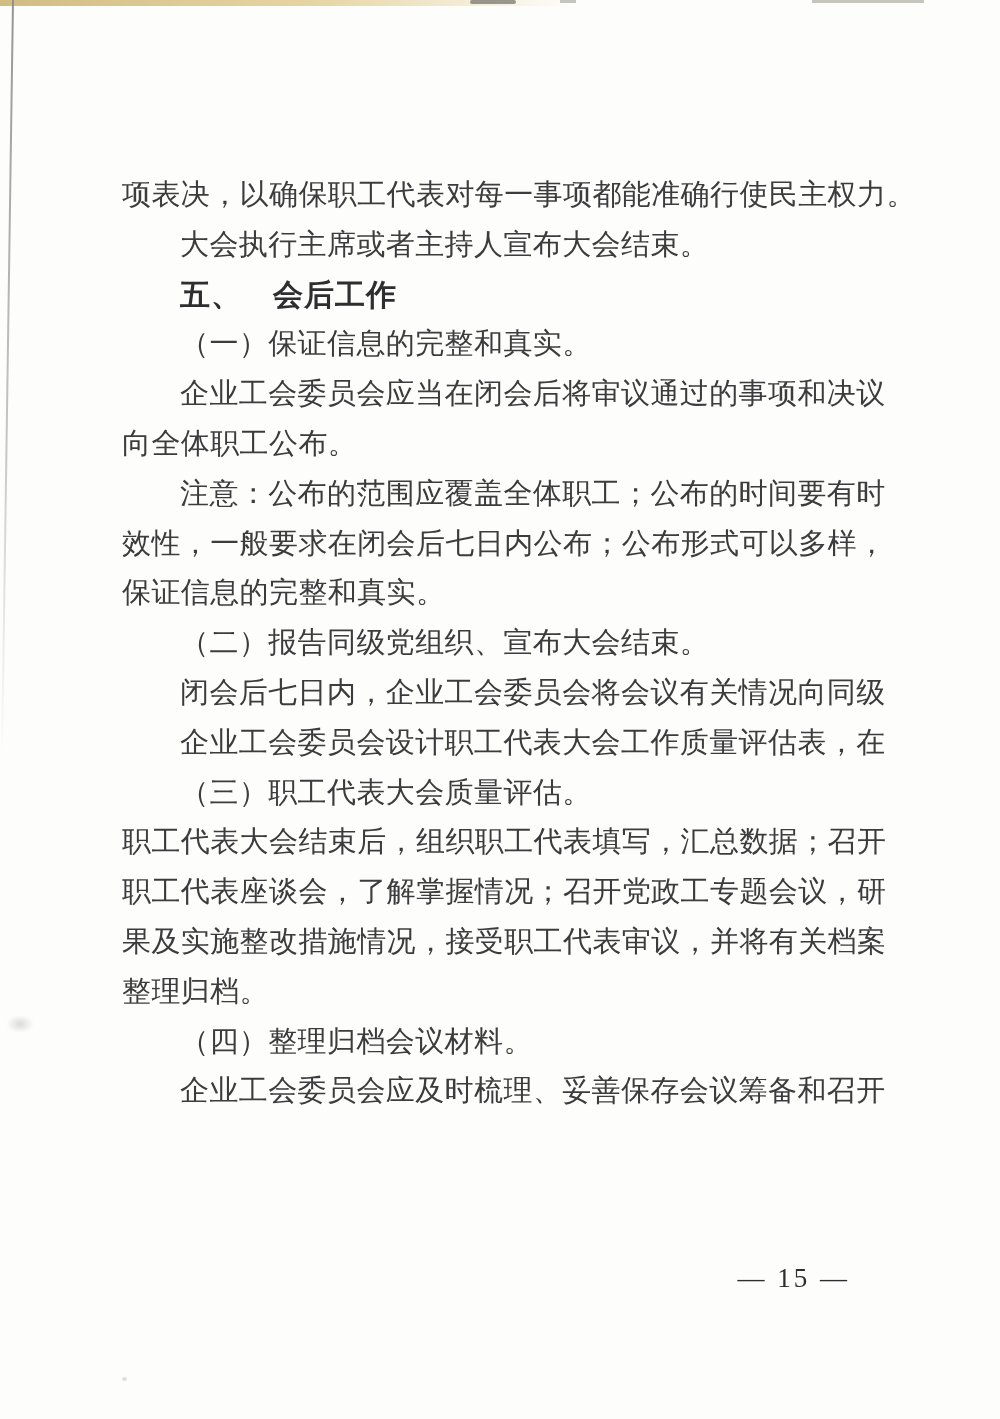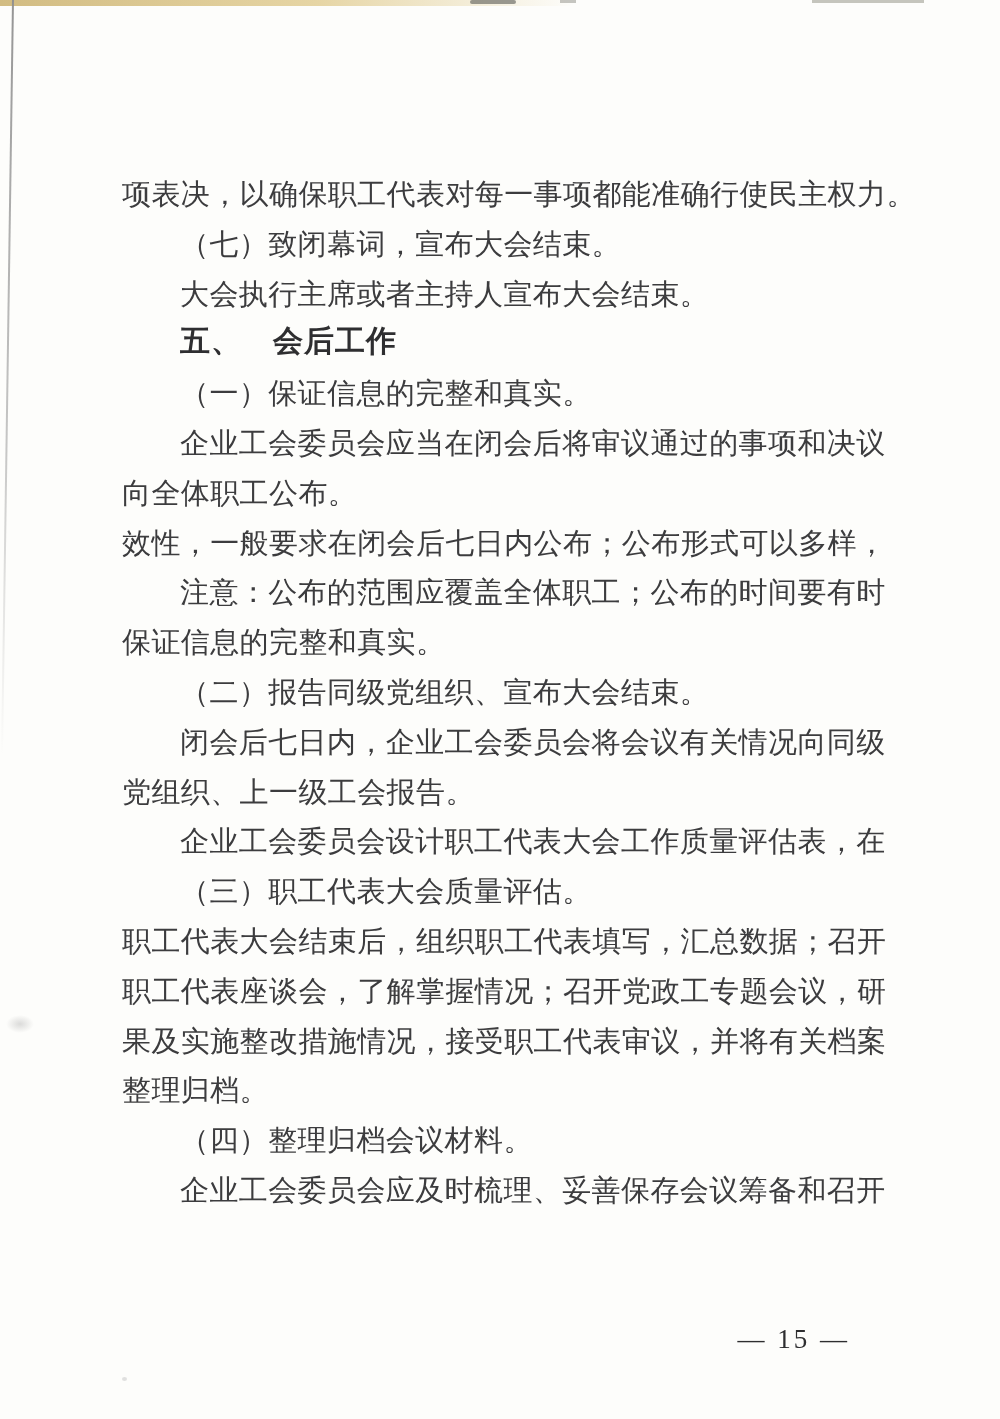--- a/index.html
+++ b/index.html
@@ -26,31 +26,31 @@
   .line {
     height: 49.8px;
     line-height: 49.8px;
     font-size: 29px;
     color: #3c3c3e;
     letter-spacing: 0.4px;
     white-space: nowrap;
   }
   .line.indent { padding-left: 58px; }
   .line.heading {
-    font-family: Liberation Mono, monospace;
+    font-family: Liberation Serif, serif;
     font-weight: bold;
     font-size: 30px;
     color: #2e2e30;
     letter-spacing: 1px;
   }
 
   
   .page-number {
     position: absolute;
-    top: 1324px;
+    top: 1263px;
     right: 150px;
     font-size: 27px;
     color: #2e2e30;
     letter-spacing: 3px;
     font-family: "Liberation Serif", "DejaVu Serif", serif;
   }
 
   
   .edge-strip-top {
     position: absolute;
@@ -118,32 +118,30 @@
         <stop offset="1" stop-color="#a8a8a8" stop-opacity="0"></stop>
       </linearGradient>
     </defs>
     <line x1="13" y1="0" x2="2" y2="755" stroke="url(#fadeLine)" stroke-width="2"></line>
   </svg>
   <div class="smudge-mid-left"></div>
   <div class="dot-bottom-left"></div>
 
   <div class="textblock">
     <div class="line">项表决，以确保职工代表对每一事项都能准确行使民主权力。</div>
-    <div class="line indent">（七）致闭幕词，宣布大会结束。</div>
     <div class="line indent">大会执行主席或者主持人宣布大会结束。</div>
     <div class="line indent heading">五、　会后工作</div>
     <div class="line indent">（一）保证信息的完整和真实。</div>
     <div class="line indent">企业工会委员会应当在闭会后将审议通过的事项和决议</div>
     <div class="line">向全体职工公布。</div>
+    <div class="line indent">注意：公布的范围应覆盖全体职工；公布的时间要有时</div>
     <div class="line">效性，一般要求在闭会后七日内公布；公布形式可以多样，</div>
-    <div class="line indent">注意：公布的范围应覆盖全体职工；公布的时间要有时</div>
     <div class="line">保证信息的完整和真实。</div>
     <div class="line indent">（二）报告同级党组织、宣布大会结束。</div>
     <div class="line indent">闭会后七日内，企业工会委员会将会议有关情况向同级</div>
-    <div class="line">党组织、上一级工会报告。</div>
     <div class="line indent">企业工会委员会设计职工代表大会工作质量评估表，在</div>
     <div class="line indent">（三）职工代表大会质量评估。</div>
     <div class="line">职工代表大会结束后，组织职工代表填写，汇总数据；召开</div>
     <div class="line">职工代表座谈会，了解掌握情况；召开党政工专题会议，研</div>
     <div class="line">果及实施整改措施情况，接受职工代表审议，并将有关档案</div>
     <div class="line">整理归档。</div>
     <div class="line indent">（四）整理归档会议材料。</div>
     <div class="line indent">企业工会委员会应及时梳理、妥善保存会议筹备和召开</div>
   </div>
 

